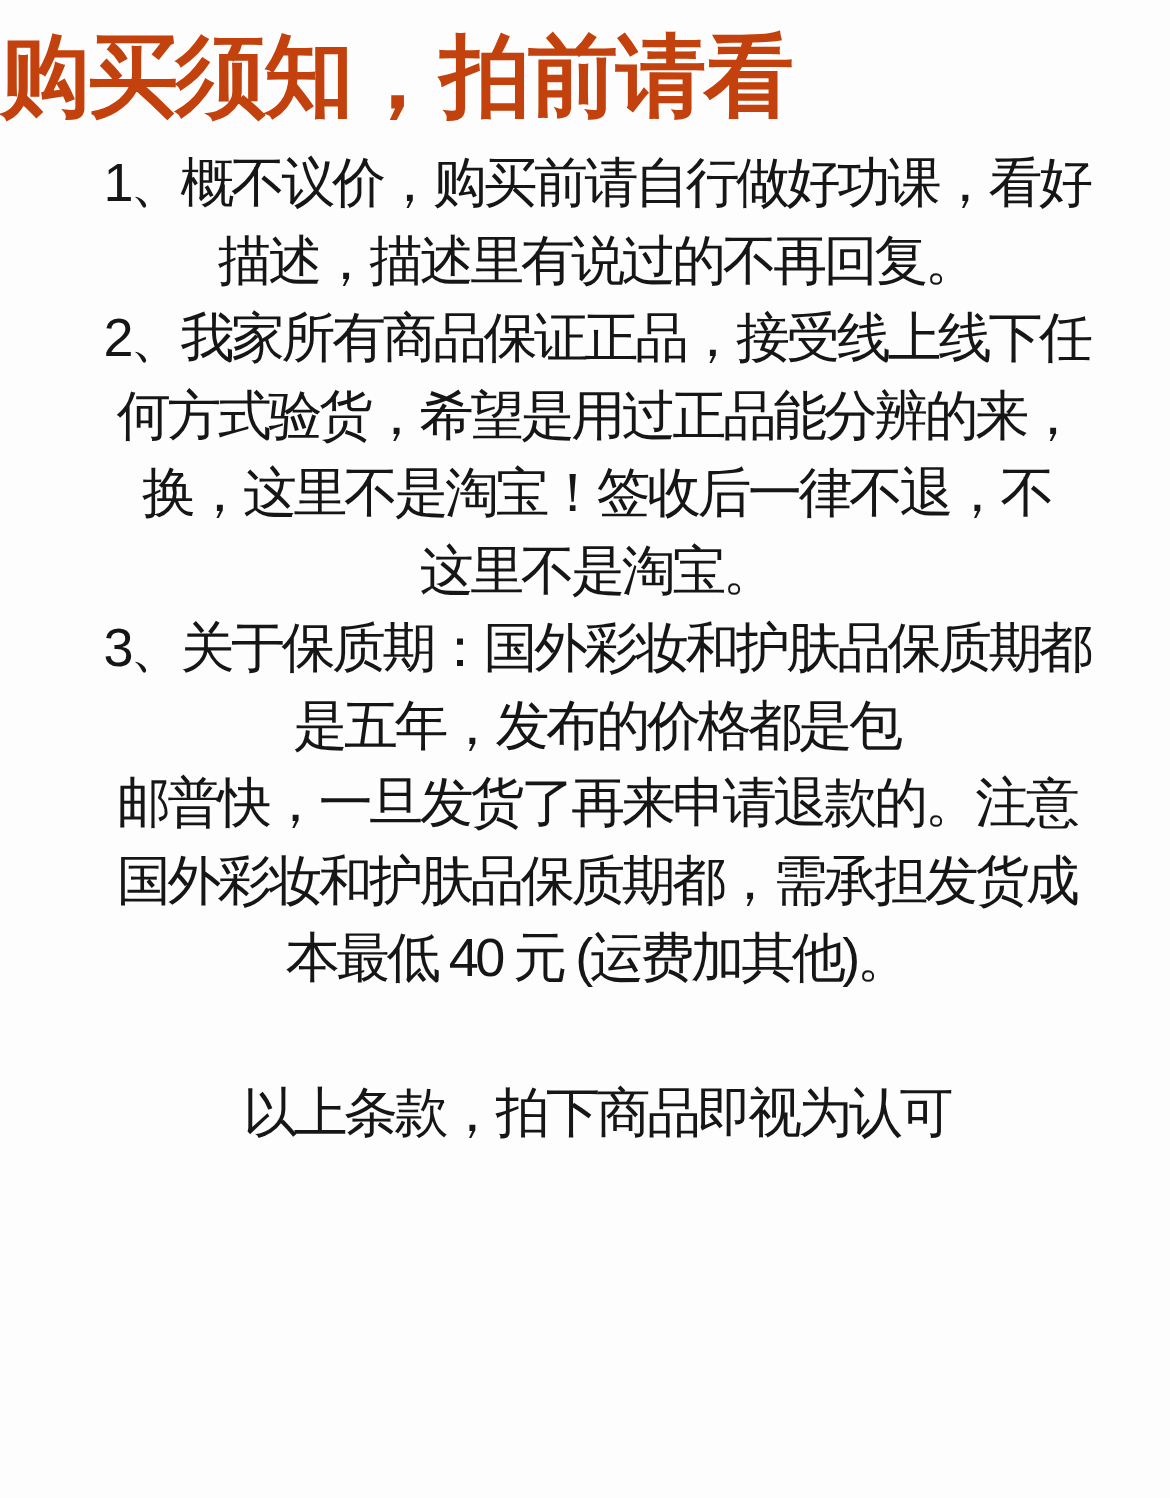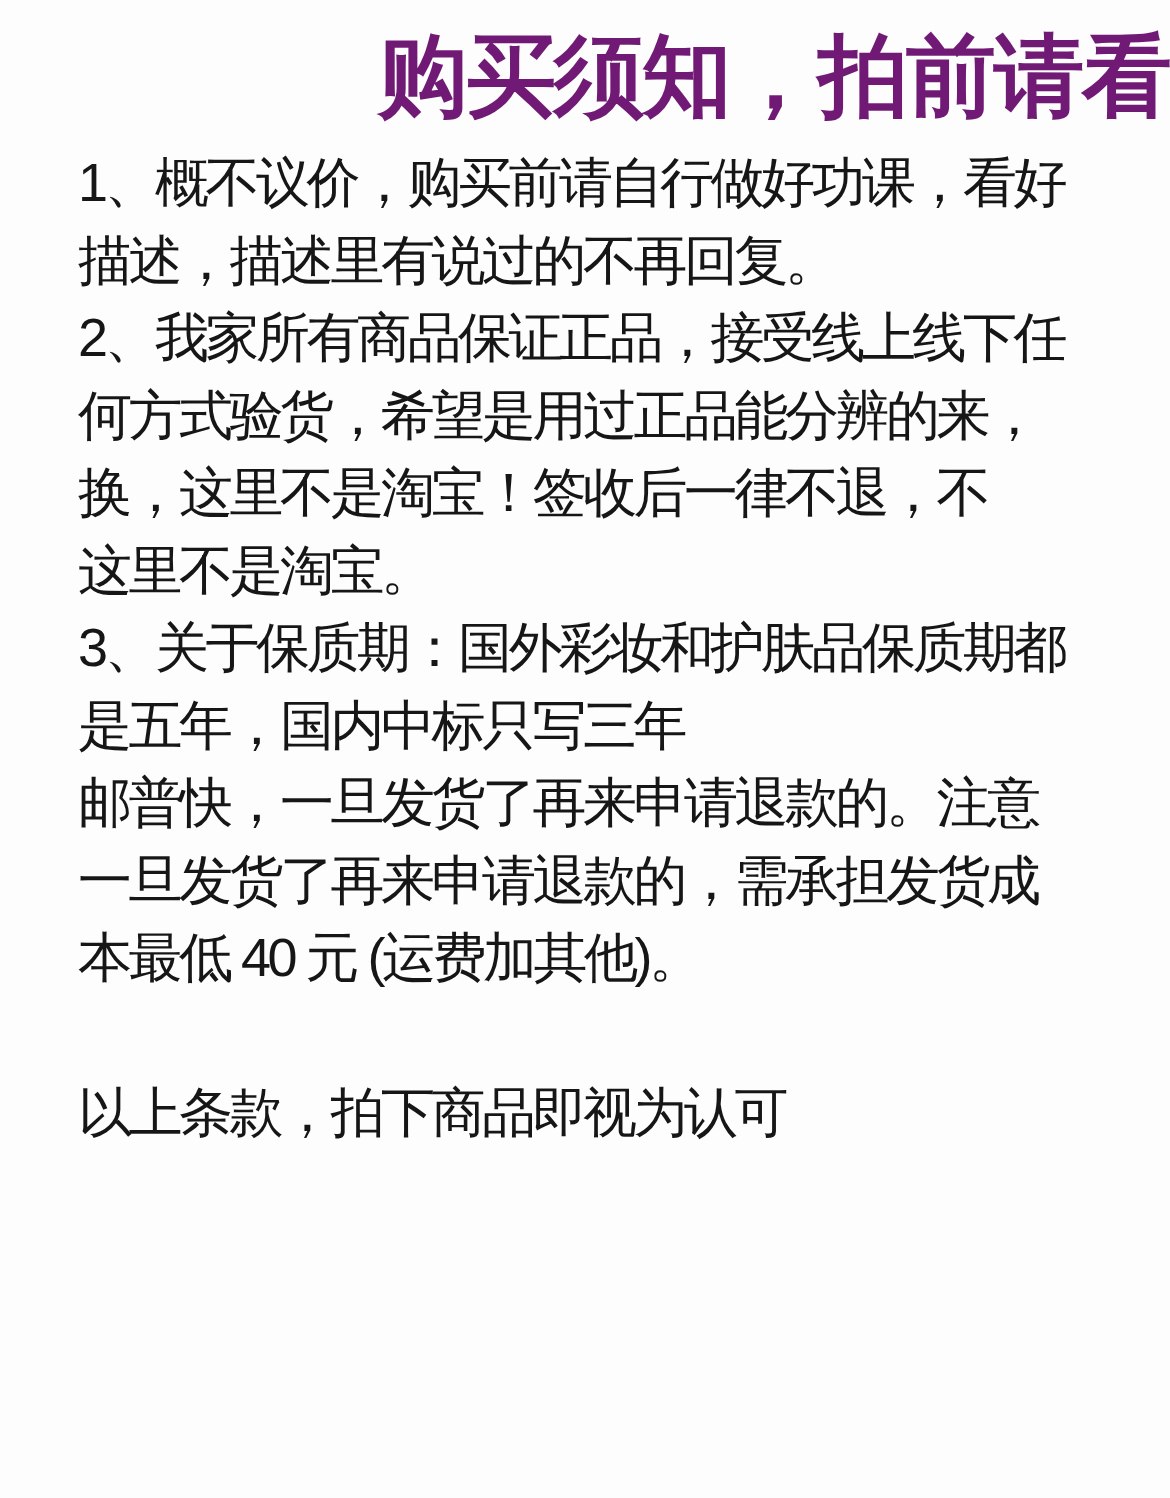--- a/index.html
+++ b/index.html
@@ -20,38 +20,39 @@
     width: 1170px;
     height: 1498px;
     box-sizing: border-box;
     padding-top: 18px;
   }
 
   
   .title {
     margin: 0;
     width: 100%;
-    text-align: right;
+    text-align: left;
     font-size: 90px;
     font-weight: 900;
     letter-spacing: -2px;
     line-height: 116px;
     white-space: nowrap;
-    color: #701a75;
+    color: #c2410c;
   }
 
   
   .body-text {
     margin-top: 10px;
     padding-left: 78px;
     padding-right: 55px;
     font-size: 54px;
     font-weight: 400;
     letter-spacing: -3.5px;
     color: #161616;
+    text-align: center;
   }
   .line {
     height: 77.5px;
     line-height: 77.5px;
     white-space: pre;
     overflow: visible;
   }
 </style>
 </head>
 <body>
@@ -60,20 +61,20 @@
   <h1 class="title">购买须知，拍前请看</h1>
 
   <div class="body-text">
       <div class="line">1、概不议价，购买前请自行做好功课，看好</div>
       <div class="line">描述，描述里有说过的不再回复。</div>
       <div class="line">2、我家所有商品保证正品，接受线上线下任</div>
       <div class="line">何方式验货，希望是用过正品能分辨的来，</div>
       <div class="line">换，这里不是淘宝！签收后一律不退，不</div>
       <div class="line">这里不是淘宝。</div>
       <div class="line">3、关于保质期：国外彩妆和护肤品保质期都</div>
-      <div class="line">是五年，国内中标只写三年</div>
+      <div class="line">是五年，发布的价格都是包</div>
       <div class="line">邮普快，一旦发货了再来申请退款的。注意</div>
-      <div class="line">一旦发货了再来申请退款的，需承担发货成</div>
+      <div class="line">国外彩妆和护肤品保质期都，需承担发货成</div>
       <div class="line">本最低 40 元 (运费加其他)。</div>
       <div class="line">&nbsp;</div>
       <div class="line">以上条款，拍下商品即视为认可</div>
     </div>
 </div>
 
 </body></html>

